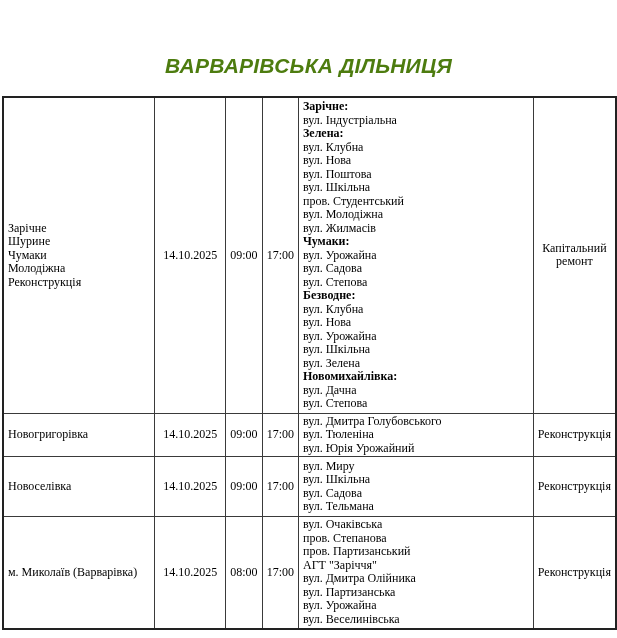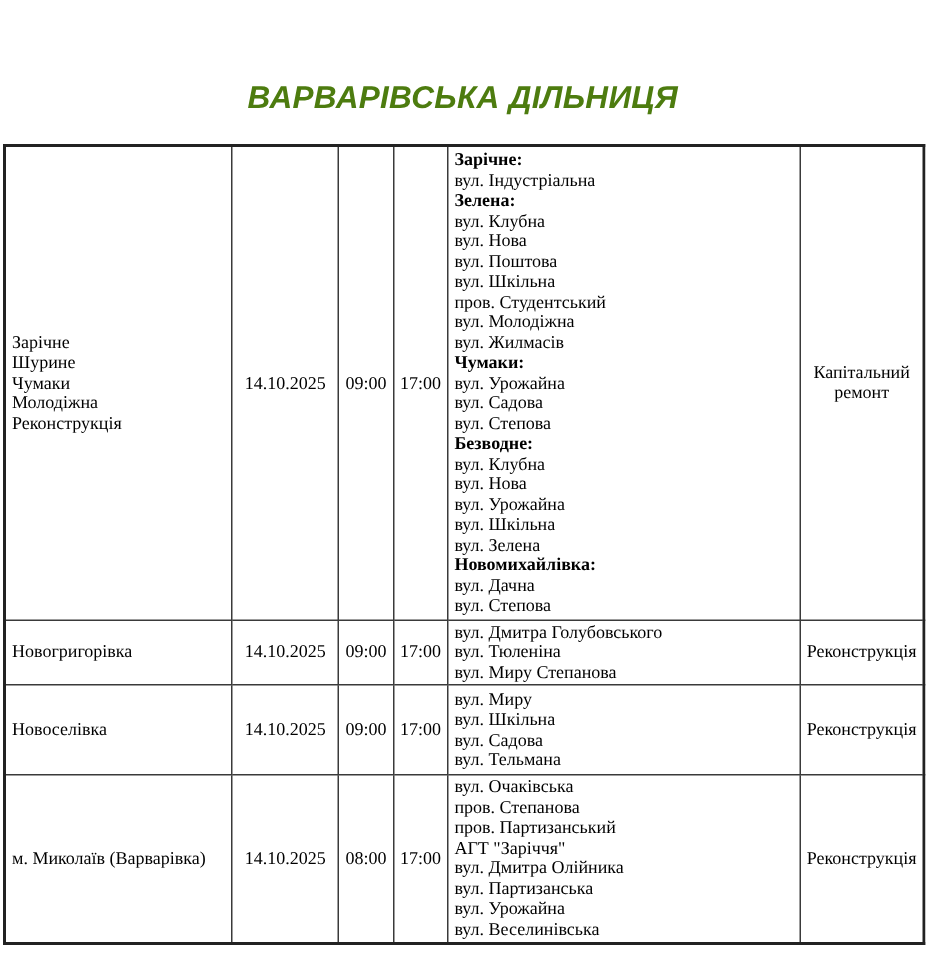--- a/index.html
+++ b/index.html
@@ -114,21 +114,21 @@
         <tr style="height: 42px;">
       <td class="col-settlement">
             <div class="line">Новогригорівка</div>
           </td>
       <td class="col-date">14.10.2025</td>
       <td class="col-time">09:00</td>
       <td class="col-time">17:00</td>
       <td class="col-streets">
             <div class="line">вул. Дмитра Голубовського</div>
             <div class="line">вул. Тюленіна</div>
-            <div class="line">вул. Миру Степанова</div>
+            <div class="line">вул. Юрія Урожайний</div>
           </td>
       <td class="col-worktype">Реконструкція</td>
     </tr>
         <tr style="height: 60px;">
       <td class="col-settlement">
             <div class="line">Новоселівка</div>
           </td>
       <td class="col-date">14.10.2025</td>
       <td class="col-time">09:00</td>
       <td class="col-time">17:00</td>

